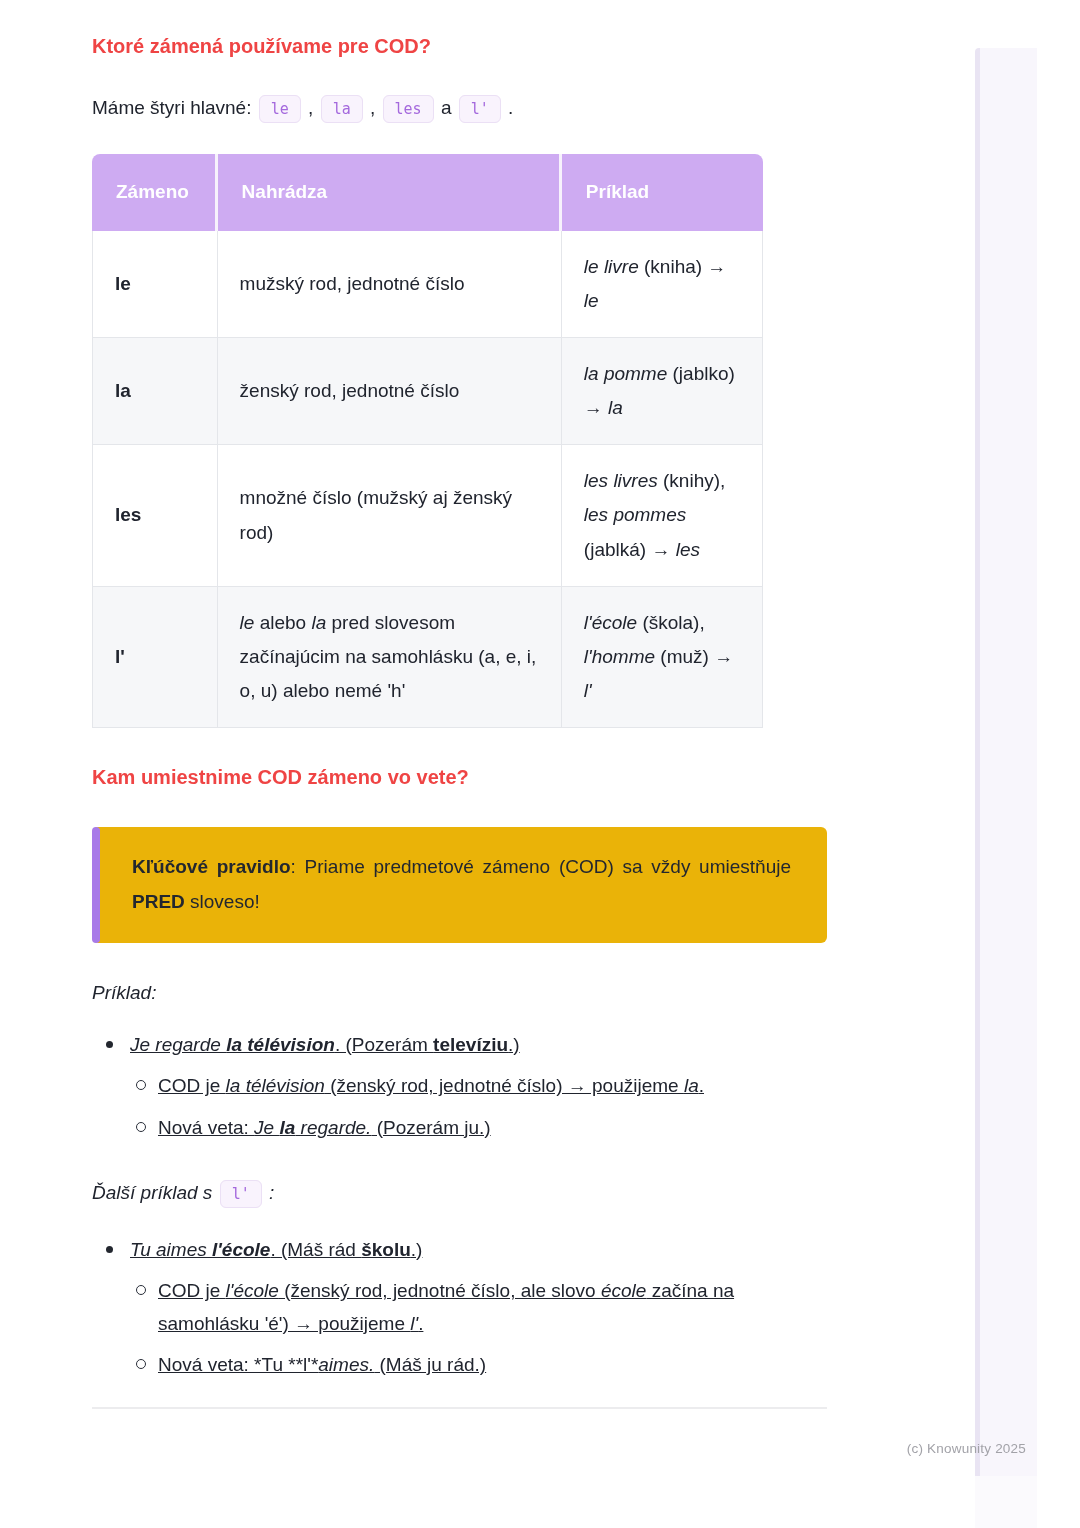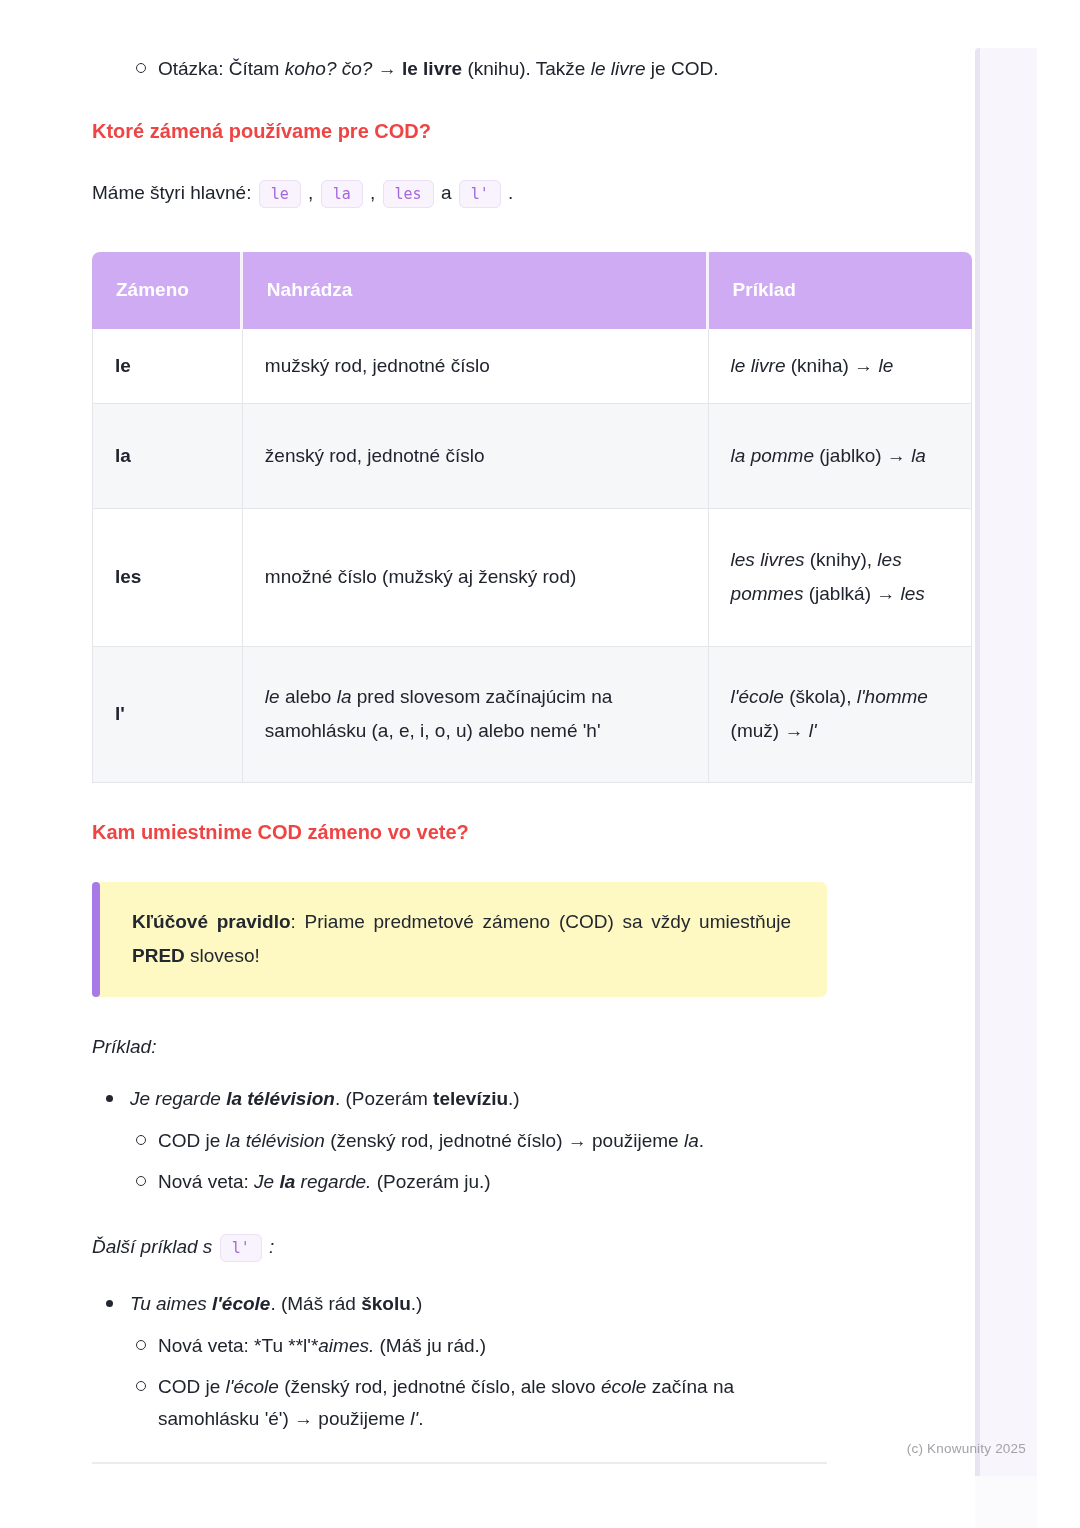--- a/index.html
+++ b/index.html
@@ -29,21 +29,21 @@
   }
   
   .li{display:flex;align-items:flex-start;}
   .li .marker{flex:0 0 auto;}
   .dot{width:7px;height:7px;border-radius:50%;background:#23272f;margin:12px 17px 0 14px;}
   .ring{width:8px;height:8px;border-radius:50%;border:1.5px solid #2a2f3a;background:transparent;margin:10px 12px 0 44px;}
   .li-text{flex:1;line-height:1.7;}
   .sub{margin-top:9px;}
   .main-li{margin-top:0;}
   
-  table{border-collapse:separate;border-spacing:0;width:880px;margin-top:40px;}
+  table{border-collapse:separate;border-spacing:0;width:671px;margin-top:27px;}
   th{
     background:#ceabf2;color:#ffffff;font-weight:700;font-size:19px;
     text-align:left;padding:24px 24px;border-right:3px solid #f7f2fc;
   }
   th:last-child{border-right:none;}
   th:first-child{border-top-left-radius:8px;}
   th:last-child{border-top-right-radius:8px;}
   td{
     border-bottom:1px solid #e4e6ea;border-right:1px solid #e4e6ea;
     padding:19px 22px;vertical-align:middle;line-height:1.8;font-size:19px;
@@ -51,27 +51,27 @@
   td:first-child{border-left:1px solid #e4e6ea;}
   tr.even td{background:#f6f7f9;}
   tr.odd td{background:#ffffff;}
   col.c1{width:126px;}col.c2{width:389px;}col.c3{width:220px;}
   tr.r1 td{height:36px;}
   tr.r2 td{height:66px;}
   tr.r3 td{height:99px;}
   tr.r4 td{height:97px;}
   
   .callout{
-    position:relative;margin-top:37px;background:#fef9c3;border-radius:6px;
+    position:relative;margin-top:37px;background:#eab308;border-radius:6px;
     padding:23px 36px 23px 40px;
   }
   .callout-bar{position:absolute;left:0;top:0;bottom:0;width:8px;background:#a87ae8;border-radius:8px;}
   .callout-text{text-align:justify;line-height:1.82;color:#23272f;}
   .priklad{margin-top:36px;line-height:1.5;}
-  .ex-list{margin-top:22px;}
+  .ex-list{margin-top:22px;text-decoration:underline;}
   .dalsi{margin-top:30px;line-height:2;}
   hr.divider{border:none;border-top:2px solid #ececee;margin:26px 0 0 0;width:735px;}
   
   .footer{
     position:absolute;top:1439px;right:54px;
     font-size:13.5px;color:#a2a2a8;letter-spacing:.2px;
   }
   .edge-strip{
     position:absolute;left:975px;top:48px;width:57px;height:1428px;
     background:#f8f6fc;border-left:5px solid #e9e4f3;border-top-left-radius:4px;
@@ -79,26 +79,20 @@
   .edge-strip-fade{
     position:absolute;left:975px;top:1476px;width:62px;height:52px;
     background:#fbfafd;
   }
 </style>
 </head>
 <body>
 
 <div class="content">
 
-  <div class="intro-list">
-    <div class="li">
-      <span class="marker ring"></span>
-      <span class="li-text"><span class="seg-n">Otázka: Čítam </span><span class="seg-i">koho? čo?</span><span class="seg-n"> → </span><span class="seg-b">le livre</span><span class="seg-n"> (knihu). Takže </span><span class="seg-i">le livre</span><span class="seg-n"> je COD.</span></span>
-    </div>
-  </div>
 
   <h3 class="h-first">Ktoré zámená používame pre COD?</h3>
 
   <p class="pronouns-p"><span class="seg-n">Máme štyri hlavné: </span><span class="seg-code">le</span><span class="seg-n"> , </span><span class="seg-code">la</span><span class="seg-n"> , </span><span class="seg-code">les</span><span class="seg-n"> a </span><span class="seg-code">l'</span><span class="seg-n"> .</span></p>
 
   <table>
     <colgroup>
         <col class="c1">
         <col class="c2">
         <col class="c3">
@@ -160,25 +154,25 @@
 
   <p class="dalsi"><span class="seg-i">Ďalší príklad s </span><span class="seg-code">l'</span><span class="seg-i"> :</span></p>
 
   <div class="ex-list">
     <div class="li main-li">
       <span class="marker dot"></span>
       <span class="li-text"><span class="seg-i">Tu aimes </span><span class="seg-bi">l'école</span><span class="seg-n">. (Máš rád </span><span class="seg-b">školu</span><span class="seg-n">.)</span></span>
     </div>
     <div class="li sub">
       <span class="marker ring"></span>
-      <span class="li-text"><span class="seg-n">Nová veta: *Tu **l'*</span><span class="seg-i">aimes.</span><span class="seg-n"> (Máš ju rád.)</span></span>
+      <span class="li-text"><span class="seg-n">COD je </span><span class="seg-i">l'école</span><span class="seg-n"> (ženský rod, jednotné číslo, ale slovo </span><span class="seg-i">école</span><span class="seg-n"> začína na samohlásku 'é') → použijeme </span><span class="seg-i">l'</span><span class="seg-n">.</span></span>
     </div>
     <div class="li sub">
       <span class="marker ring"></span>
-      <span class="li-text"><span class="seg-n">COD je </span><span class="seg-i">l'école</span><span class="seg-n"> (ženský rod, jednotné číslo, ale slovo </span><span class="seg-i">école</span><span class="seg-n"> začína na samohlásku 'é') → použijeme </span><span class="seg-i">l'</span><span class="seg-n">.</span></span>
+      <span class="li-text"><span class="seg-n">Nová veta: *Tu **l'*</span><span class="seg-i">aimes.</span><span class="seg-n"> (Máš ju rád.)</span></span>
     </div>
   </div>
 
   <hr class="divider">
 </div>
 
 <div class="edge-strip"></div>
 <div class="edge-strip-fade"></div>
 
 <div class="footer">(c) Knowunity 2025</div>

